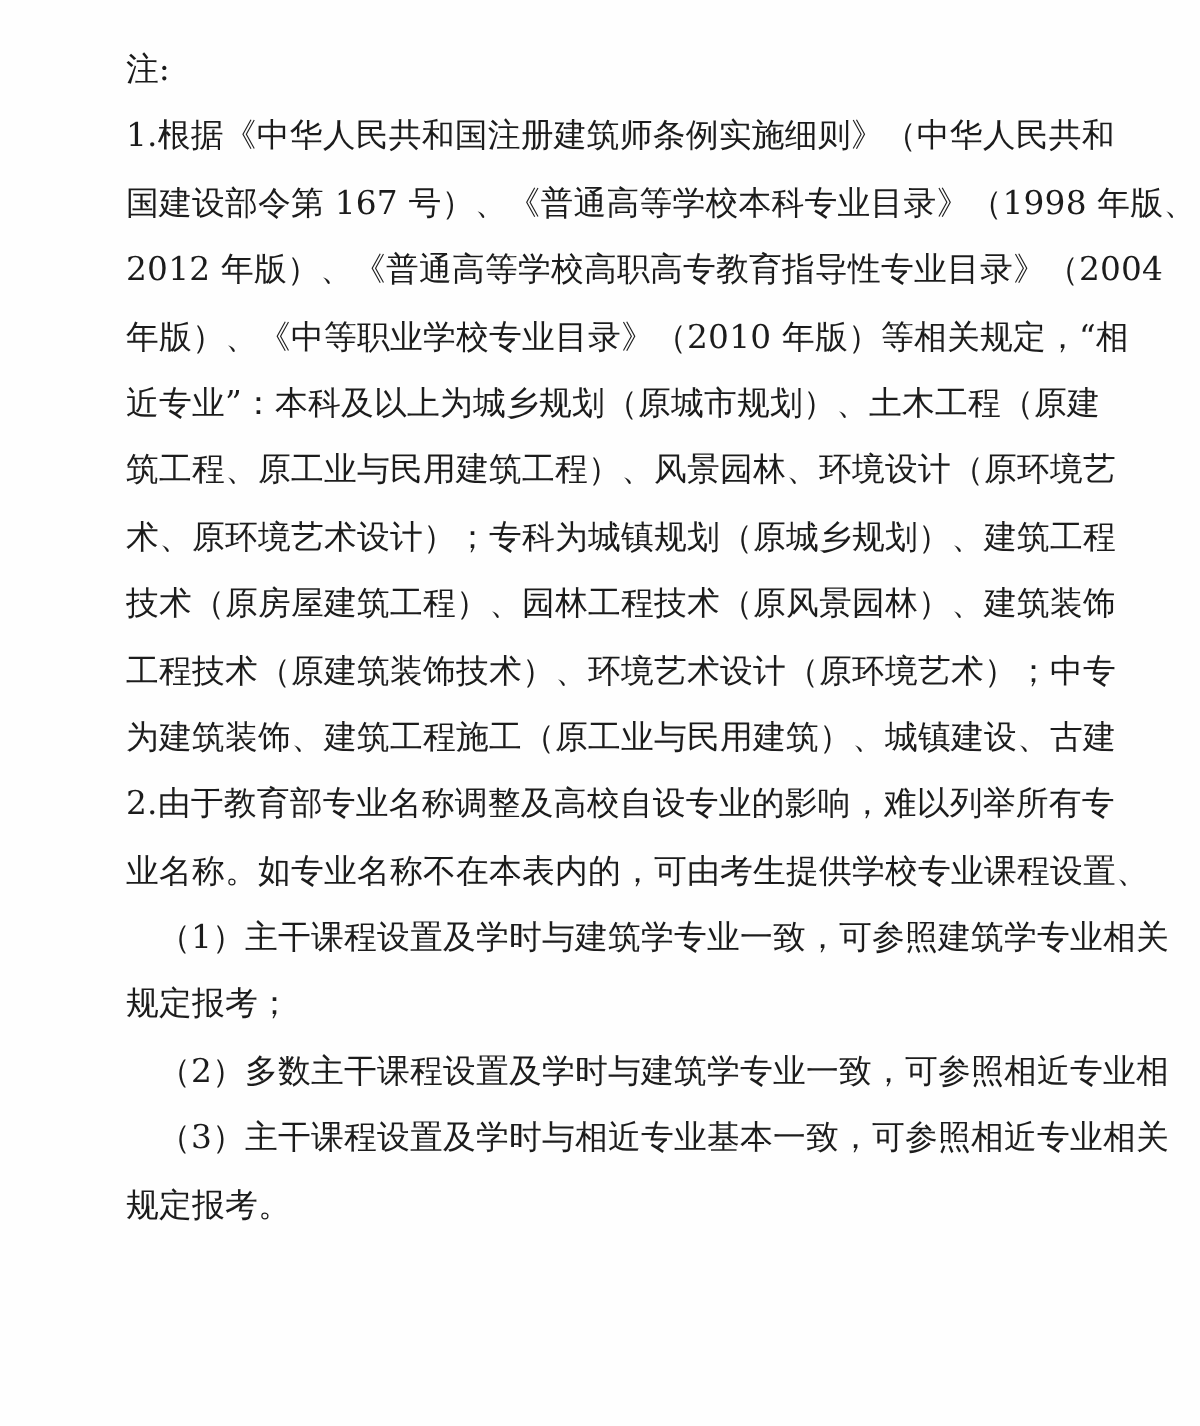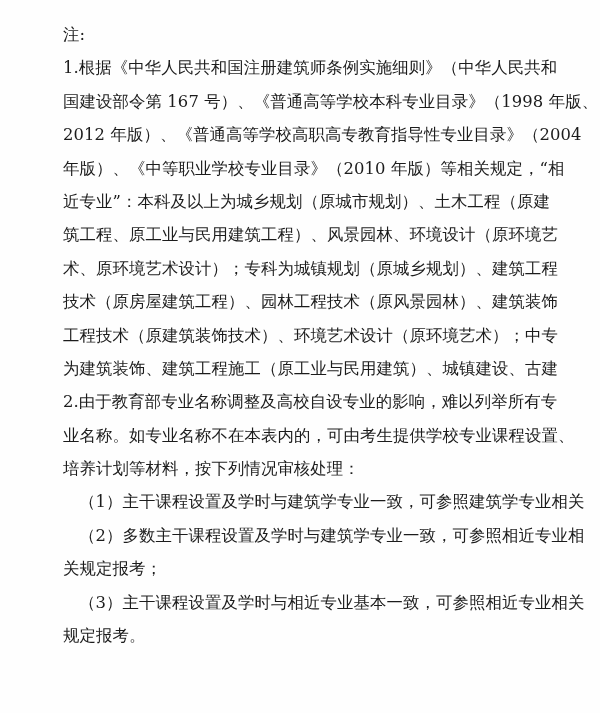--- a/index.html
+++ b/index.html
@@ -478,21 +478,20 @@
           <span class="ch">学</span>
           <span class="ch">校</span>
           <span class="ch">专</span>
           <span class="ch">业</span>
           <span class="ch">课</span>
           <span class="ch">程</span>
           <span class="ch">设</span>
           <span class="ch">置</span>
           <span class="ch">、</span>
         </span>
-      <span class="line">培养计划等材料，按下列情况审核处理：</span>
     </div>
 
     <div class="para">
       <span class="line justify indent">
           <span class="ch">（</span>
           <span class="ch">1</span>
           <span class="ch">）</span>
           <span class="ch">主</span>
           <span class="ch">干</span>
           <span class="ch">课</span>
@@ -515,20 +514,21 @@
           <span class="ch">参</span>
           <span class="ch">照</span>
           <span class="ch">建</span>
           <span class="ch">筑</span>
           <span class="ch">学</span>
           <span class="ch">专</span>
           <span class="ch">业</span>
           <span class="ch">相</span>
           <span class="ch">关</span>
         </span>
+      <span class="line">规定报考；</span>
     </div>
 
     <div class="para">
       <span class="line justify indent">
           <span class="ch">（</span>
           <span class="ch">2</span>
           <span class="ch">）</span>
           <span class="ch">多</span>
           <span class="ch">数</span>
           <span class="ch">主</span>
@@ -551,21 +551,20 @@
           <span class="ch">，</span>
           <span class="ch">可</span>
           <span class="ch">参</span>
           <span class="ch">照</span>
           <span class="ch">相</span>
           <span class="ch">近</span>
           <span class="ch">专</span>
           <span class="ch">业</span>
           <span class="ch">相</span>
         </span>
-      <span class="line">关规定报考；</span>
     </div>
 
     <div class="para">
       <span class="line justify indent">
           <span class="ch">（</span>
           <span class="ch">3</span>
           <span class="ch">）</span>
           <span class="ch">主</span>
           <span class="ch">干</span>
           <span class="ch">课</span>

